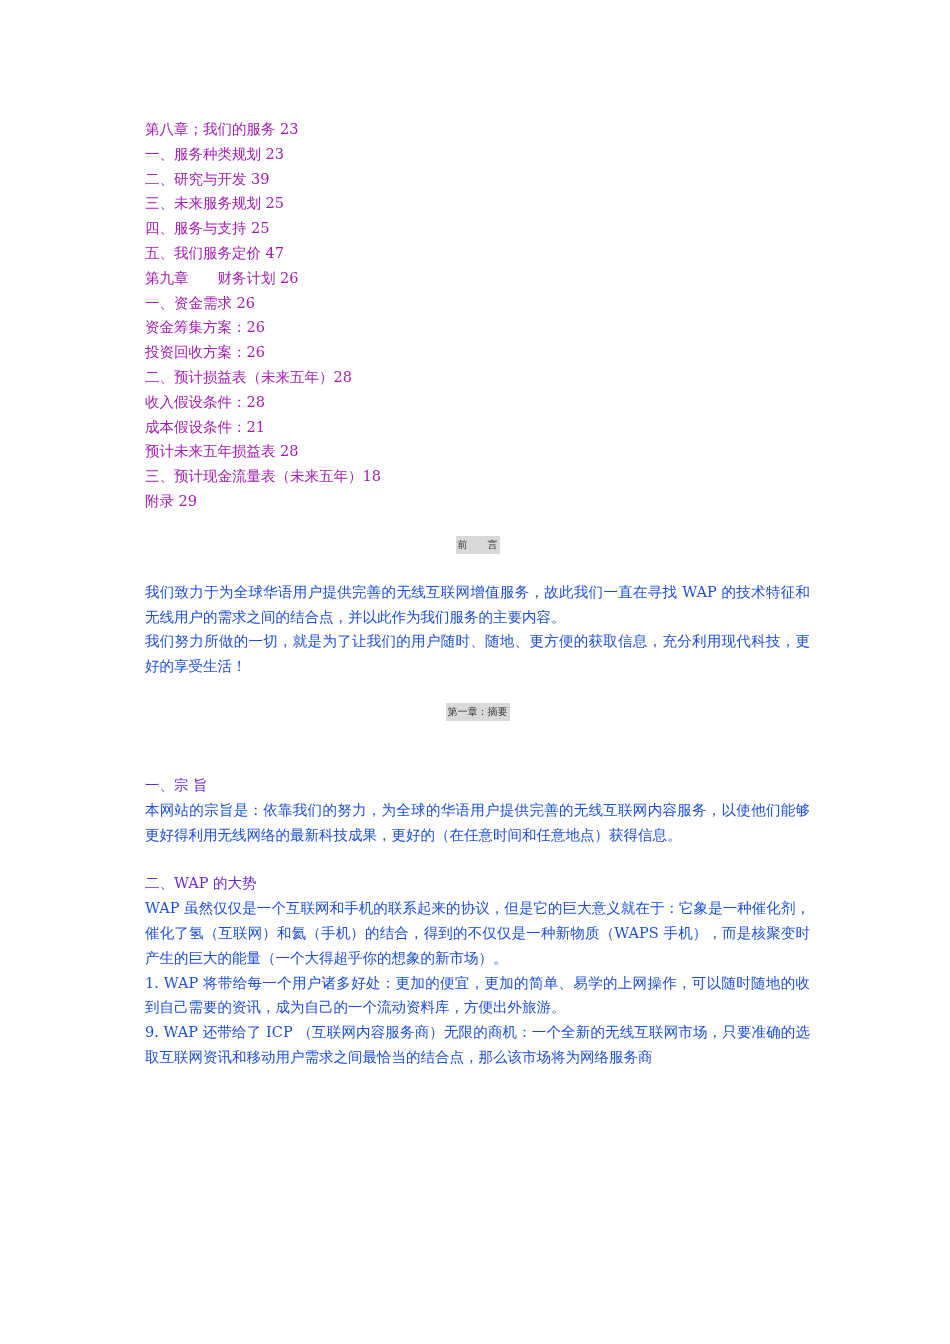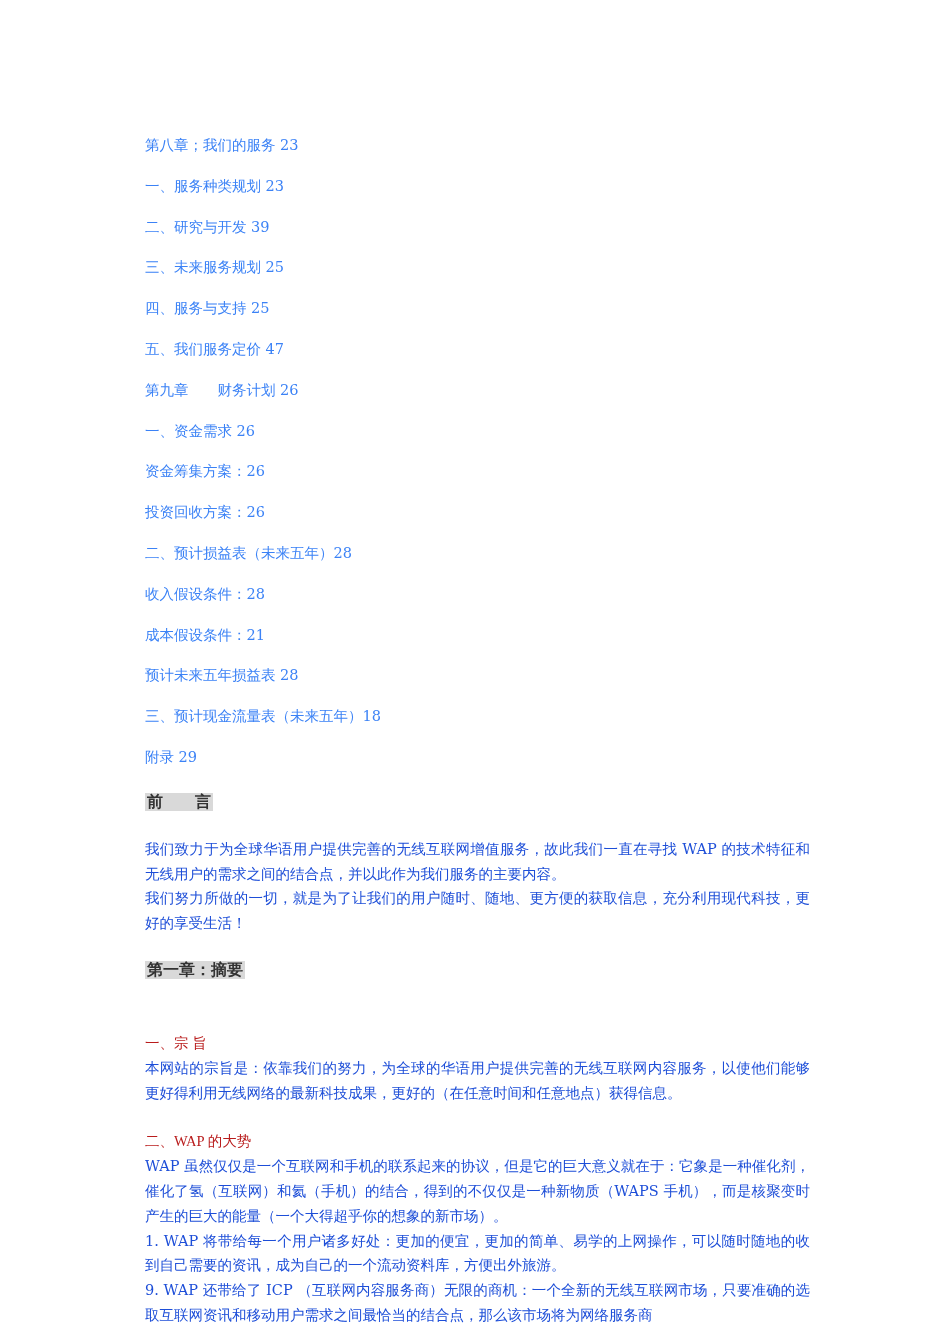--- a/index.html
+++ b/index.html
@@ -19,48 +19,46 @@
       position: absolute;
       left: 145px;
       top: 117px;
       width: 665px;
     }
     .toc-line {
       font-size: 14.5px;
       line-height: 24.8px;
       height: 24.8px;
       white-space: nowrap;
-      color: #3b82f6;
-      margin-top: 16px;
+      color: #a21caf;
     }
     .heading-wrap {
-      text-align: left;
-      font-size: 16px;
-      font-weight: bold;
+      text-align: center;
+      font-size: 10px;
+      font-weight: normal;
     }
     .heading {
       display: inline-block;
       background: #d9d9d9;
       color: #333333;
       padding: 0 2px;
       line-height: 18px;
     }
     .para {
       font-size: 14.5px;
       line-height: 24.8px;
       color: #1d4ed8;
       margin: 0;
       text-align: justify;
     }
     .sub-heading {
       font-size: 14.5px;
       line-height: 24.8px;
-      color: #b91c1c;
+      color: #6d28d9;
       margin: 0;
-      font-family: Liberation Serif, serif;
     }
   </style>
 </head>
 <body>
 
 <div class="page">
 
   <div>
     <div class="toc-line">第八章；我们的服务 23</div>
     <div class="toc-line">一、服务种类规划 23</div>

